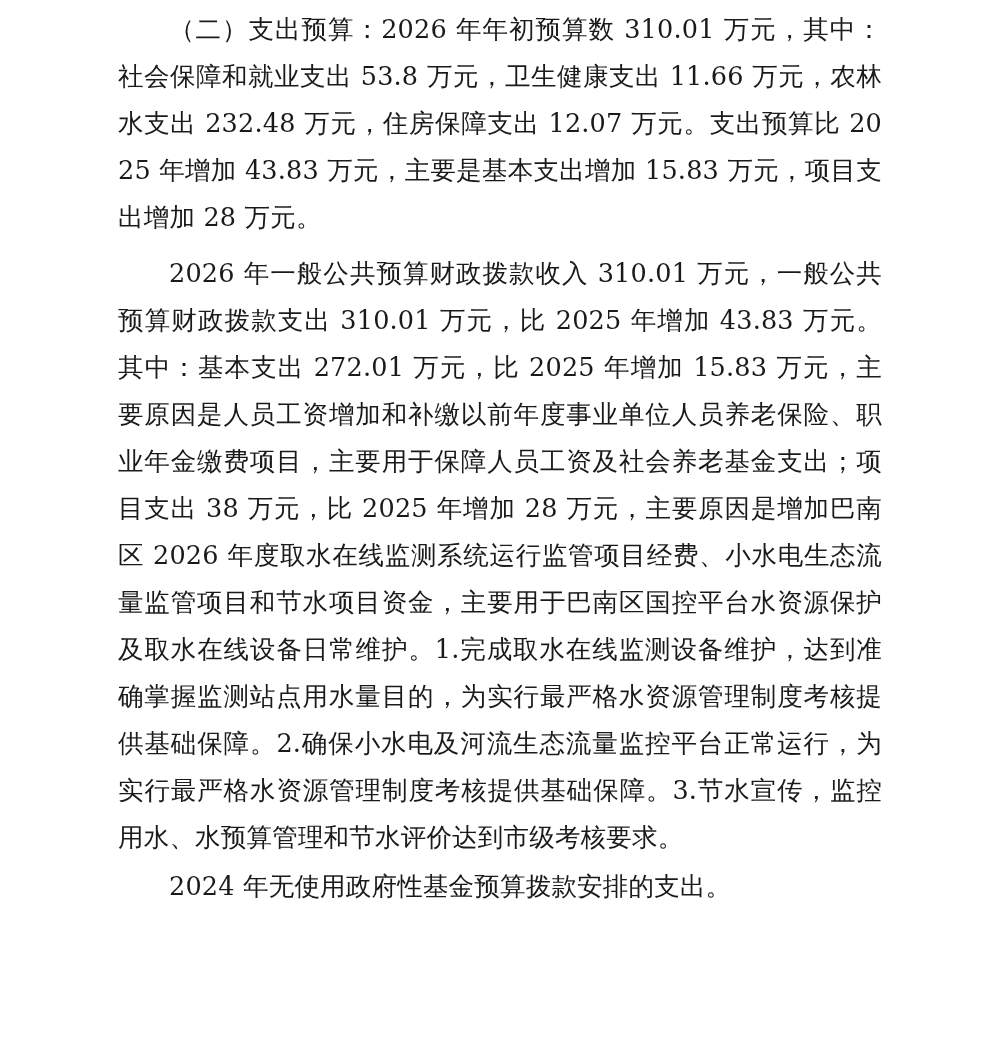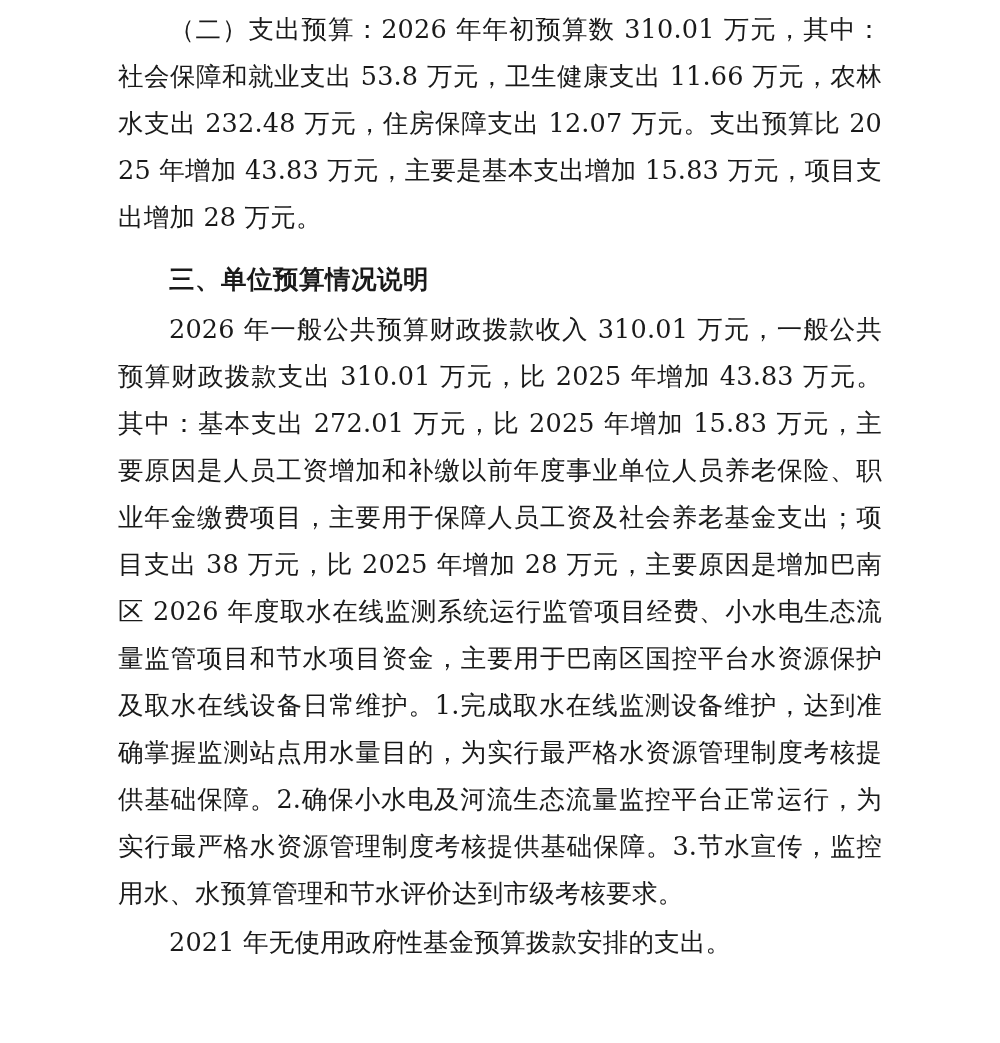--- a/index.html
+++ b/index.html
@@ -50,21 +50,20 @@
 </head>
 <body>
 
 <div class="page">
   <div class="doc-body">
 
     <p class="para">（二）支出预算：2026 年年初预算数 310.01 万元，其中：社会保障和就业支出 53.8 万元，卫生健康支出 11.66 万元，农林水支出 232.48 万元，住房保障支出 12.07 万元。支出预算比 2025 年增加 43.83 万元，主要是基本支出增加 15.83 万元，项目支出增加 28 万元。</p>
 
     <div class="spacer-sm"></div>
 
-    <h2 class="heading">三、单位预算情况说明</h2>
 
     <p class="para">2026 年一般公共预算财政拨款收入 310.01 万元，一般公共预算财政拨款支出 310.01 万元，比 2025 年增加 43.83 万元。其中：基本支出 272.01 万元，比 2025 年增加 15.83 万元，主要原因是人员工资增加和补缴以前年度事业单位人员养老保险、职业年金缴费项目，主要用于保障人员工资及社会养老基金支出；项目支出 38 万元，比 2025 年增加 28 万元，主要原因是增加巴南区 2026 年度取水在线监测系统运行监管项目经费、小水电生态流量监管项目和节水项目资金，主要用于巴南区国控平台水资源保护及取水在线设备日常维护。1.完成取水在线监测设备维护，达到准确掌握监测站点用水量目的，为实行最严格水资源管理制度考核提供基础保障。2.确保小水电及河流生态流量监控平台正常运行，为实行最严格水资源管理制度考核提供基础保障。3.节水宣传，监控用水、水预算管理和节水评价达到市级考核要求。</p>
 
-    <p class="para">2021 年无使用政府性基金预算拨款安排的支出。</p>
+    <p class="para">2024 年无使用政府性基金预算拨款安排的支出。</p>
 
 
   </div>
 </div>
 
 </body></html>

